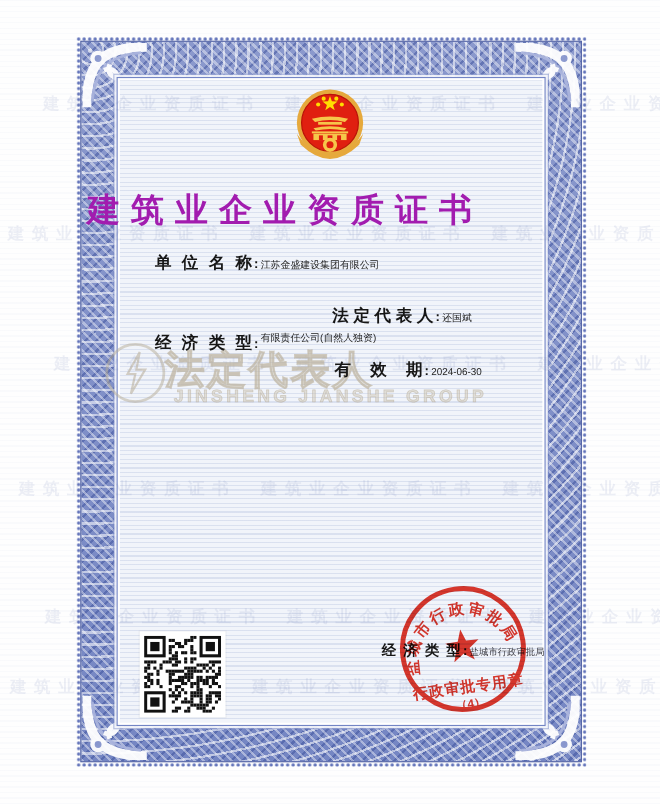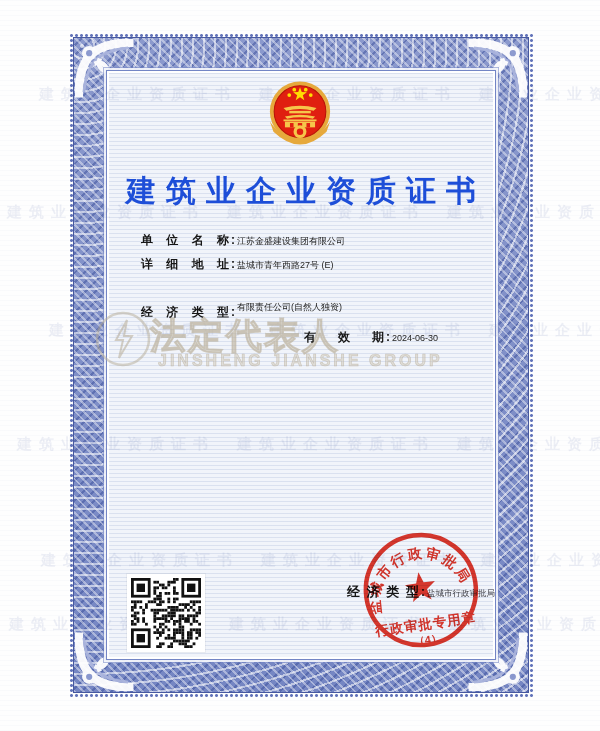--- a/index.html
+++ b/index.html
@@ -54,27 +54,27 @@
   }
   .brand-en{
     position:absolute;left:89px;top:319px;white-space:nowrap;
     font-size:16px;font-weight:bold;letter-spacing:3px;
     color:rgba(206,198,182,0.50);
     -webkit-text-stroke:0.6px rgba(182,172,150,0.55);
   }
   .brand-logo{position:absolute;left:25px;top:277px;width:58px;height:58px;}
   .emblem{position:absolute;left:194px;top:47px;width:74px;height:66px;z-index:2;}
   .title{
-    position:absolute;left:0;top:138px;width:100%;text-align:center;z-index:3;
-    font-size:30px;font-weight:bold;color:#1d4ed8;letter-spacing:10px;text-indent:10px;
+    position:absolute;left:0;top:138px;width:100%;text-align:left;z-index:3;
+    font-size:30px;font-weight:bold;color:#a21caf;letter-spacing:10px;text-indent:10px;
     font-family:"Liberation Serif","DejaVu Serif",serif;
   }
   .row{position:absolute;white-space:nowrap;z-index:3;color:#111;}
   .lab{
-    display:inline-block;width:88px;font-size:12px;font-weight:bold;
+    display:inline-block;width:88px;font-size:15px;font-weight:bold;
     text-align:justify;text-align-last:justify;vertical-align:baseline;color:#161616;
   }
   .lab.w96{width:97px;font-size:12px;letter-spacing:0;}
   .lab.w92{width:92px;}
   .lab.w80{width:80px;}
   .lab.w72{width:72px;font-size:13px;}
   .colon{font-size:12px;font-weight:bold;margin:0 2px 0 2px;color:#161616;}
   .val{font-size:9px;color:#222;}
   .val.wrap{display:inline-block;width:106px;white-space:normal;line-height:1.2;vertical-align:top;}
   .qr{position:absolute;left:58px;top:541px;width:78px;height:78px;background:#fff;z-index:4;
@@ -166,22 +166,22 @@
     <rect x="59" y="60" width="5" height="6" fill="#e01f10"></rect>
     <circle cx="50" cy="72" r="9" fill="#f6c64a"></circle>
     <circle cx="50" cy="72" r="4.5" fill="#e01f10"></circle>
   </svg>
 
   <div class="title">建筑业企业资质证书</div>
 
   <div class="row" style="left:72px;top:197px;">
     <span class="lab">单位名称</span><span class="colon">:</span><span class="val">江苏金盛建设集团有限公司</span>
   </div>
-  <div class="row" style="left:72px;top:221px;">
-    <span class="lab">详细地址</span><span class="colon">:</span><span class="val">盐城市青年西路27号 (E)</span>
+  <div class="row" style="left:233px;top:245px;">
+    <span class="lab w92">法定代表人</span><span class="colon">:</span><span class="val">还国斌</span>
   </div>
   <div class="row" style="left:72px;top:269px;">
     <span class="lab">经济类型</span><span class="colon">:</span><span class="val wrap">有限责任公司(自然人独资)</span>
   </div>
   <div class="row" style="left:235px;top:294px;">
     <span class="lab w80">有效期</span><span class="colon">:</span><span class="val">2024-06-30</span>
   </div>
 
   <div class="qr">
     <svg id="qr-svg" width="70" height="70" viewBox="0 0 70 70">

